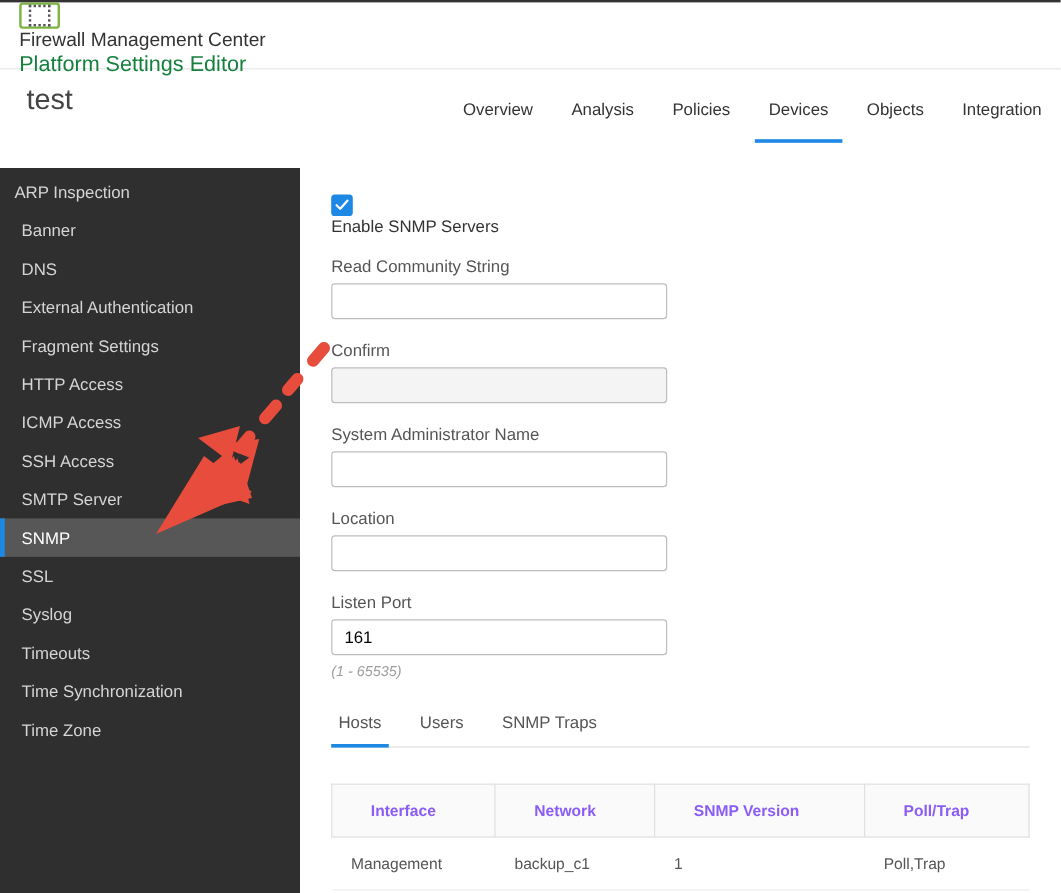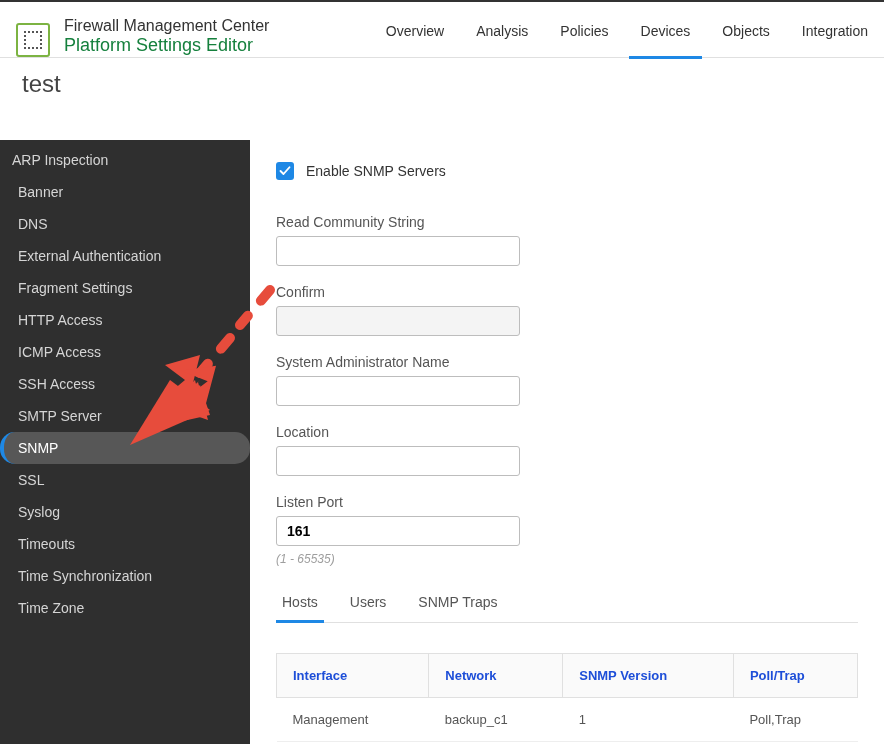--- a/index.html
+++ b/index.html
@@ -1,53 +1,53 @@
 <!DOCTYPE html>
 <html><head>
   <meta charset="utf-8">
   <style>
     * { margin: 0; padding: 0; box-sizing: border-box; }
     body { font-family: -apple-system, BlinkMacSystemFont, "Segoe UI", Arial, sans-serif; font-size: 14px; color: #333; background: #fff; width: 884px; }
     
-    .topbar { border-top: 2px solid #333; display: flex; align-items: flex-end; height: 58px; padding: 0 16px; border-bottom: 1px solid #e0e0e0; }
+    .topbar { border-top: 2px solid #333; display: flex; align-items: flex-start; height: 58px; padding: 0 16px; border-bottom: 1px solid #e0e0e0; flex-direction: column; }
     .logo-box { width: 34px; height: 34px; border: 2px solid #7cb342; border-radius: 3px; display: flex; align-items: center; justify-content: center; margin-right: 14px; }
     .logo-inner { width: 18px; height: 18px; border: 2px dotted #555; }
     .app-title-block { display: flex; flex-direction: column; line-height: 1.2; }
     .app-title { font-size: 16px; color: #333; font-weight: 400; }
     .app-subtitle { font-size: 18px; color: #15803d; }
     .nav-menu { margin-left: auto; display: flex; gap: 32px; }
     .nav-item { font-size: 14px; color: #333; cursor: pointer; padding: 18px 0; position: relative; }
     .nav-item.active::after { content: ""; position: absolute; bottom: -2px; left: -12px; right: -12px; height: 3px; background: #1e88e5; }
 
     .page-header { padding: 12px 22px 30px; background: #fff; }
     .page-title { font-size: 24px; color: #444; font-weight: 400; margin-bottom: 12px; }
     .page-desc { font-size: 14px; color: #888; }
 
     .content-area { display: flex; }
 
     .sidebar { width: 250px; background: #2f2f2f; color: #ddd; min-height: 576px; }
     .side-item { padding: 8px 18px; font-size: 14px; color: #d5d5d5; cursor: pointer; }
     .side-item:first-child { padding-top: 12px; padding-left: 12px; }
-    .side-item.active { background: #575757; border-left: 4px solid #1e88e5; padding-left: 14px; color: #fff; border-radius: 15px; }
+    .side-item.active { background: #575757; border-left: 4px solid #1e88e5; padding-left: 14px; color: #fff; }
 
     .main-panel { flex: 1; padding: 22px 26px; background: #fff; position: relative; }
-    .checkbox-row { display: flex; align-items: center; margin-bottom: 34px; }
+    .checkbox-row { display: flex; align-items: flex-start; margin-bottom: 18px; flex-direction: column; }
     .cb { width: 18px; height: 18px; background: #1e88e5; border-radius: 3px; display: inline-flex; align-items: center; justify-content: center; margin-right: 12px; }
     .cb svg { width: 12px; height: 12px; }
     .form-label { font-size: 14px; color: #555; margin-bottom: 6px; display: block; }
-    .form-input { width: 244px; height: 30px; border: 1px solid #bdbdbd; border-radius: 3px; padding: 0 10px; font-size: 14px; margin-bottom: 18px; background: #fff; font-weight: bold; }
+    .form-input { width: 280px; height: 30px; border: 1px solid #bdbdbd; border-radius: 3px; padding: 0 10px; font-size: 14px; margin-bottom: 18px; background: #fff; }
     .form-input.readonly { background: #f4f4f4; }
     .hint { font-size: 12px; color: #9e9e9e; font-style: italic; margin-top: -12px; margin-bottom: 18px; }
 
     .tabs { display: flex; gap: 20px; border-bottom: 1px solid #e0e0e0; margin-top: 10px; }
     .tab { font-size: 14px; color: #555; padding: 10px 6px; cursor: pointer; }
     .tab.active { border-bottom: 3px solid #1e88e5; margin-bottom: -1px; }
 
     .table { width: 100%; margin-top: 30px; border-collapse: collapse; }
-    .table th { text-align: left; font-size: 13px; font-weight: 600; color: #1d4ed8; padding: 14px 16px; border: 1px solid #e0e0e0; background: #fafafa; }
+    .table th { text-align: left; font-size: 13px; font-weight: 600; color: #8b5cf6; padding: 14px 32px; border: 1px solid #e0e0e0; background: #fafafa; }
     .table td { font-size: 13px; color: #555; padding: 14px 16px; border-bottom: 1px solid #eee; }
 
     .arrow-overlay { position: absolute; top: 130px; left: -140px; pointer-events: none; }
   </style>
 </head>
 <body>
 
 <div class="topbar">
   <div class="logo-box">
     <div class="logo-inner"></div>

